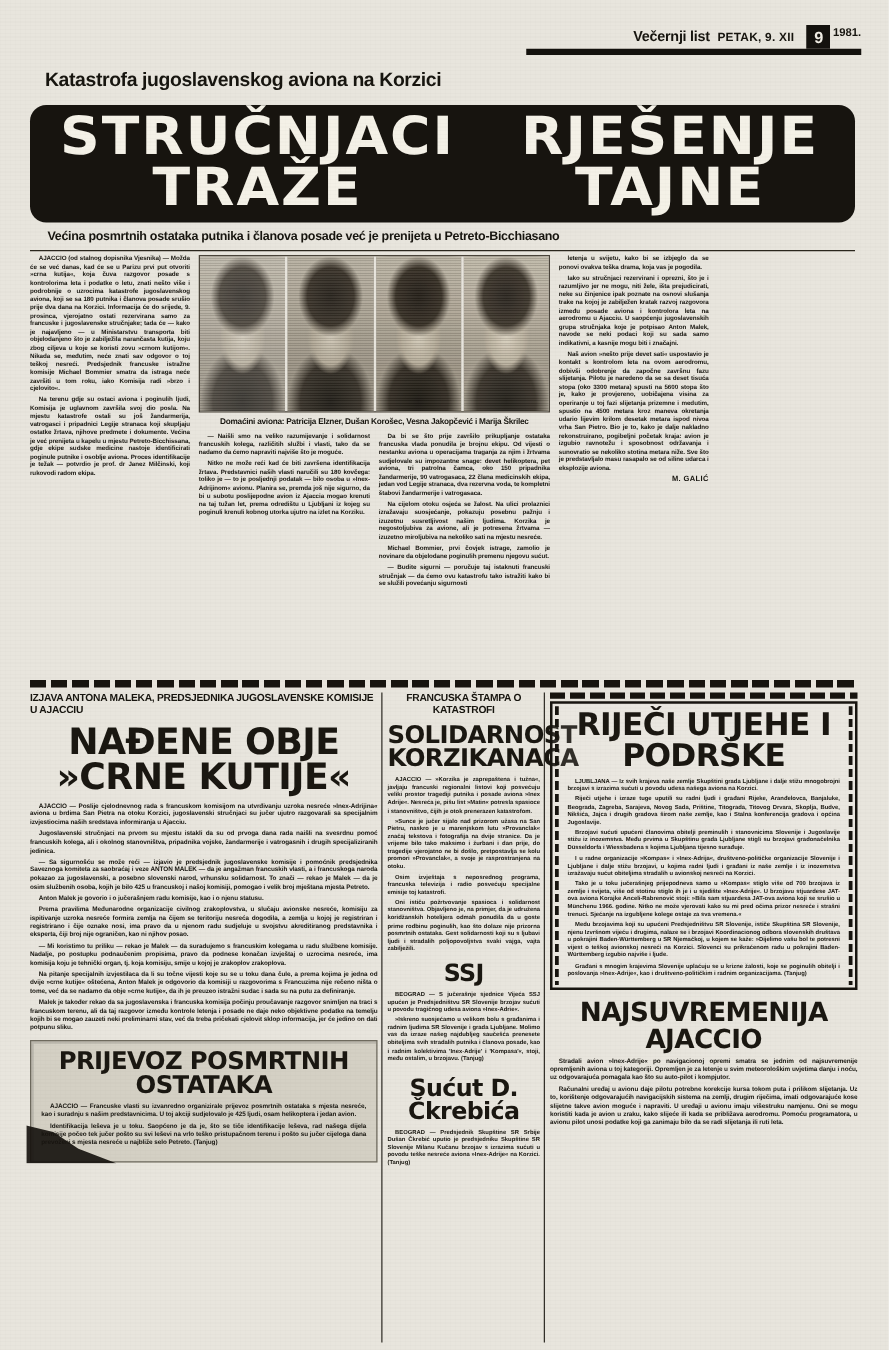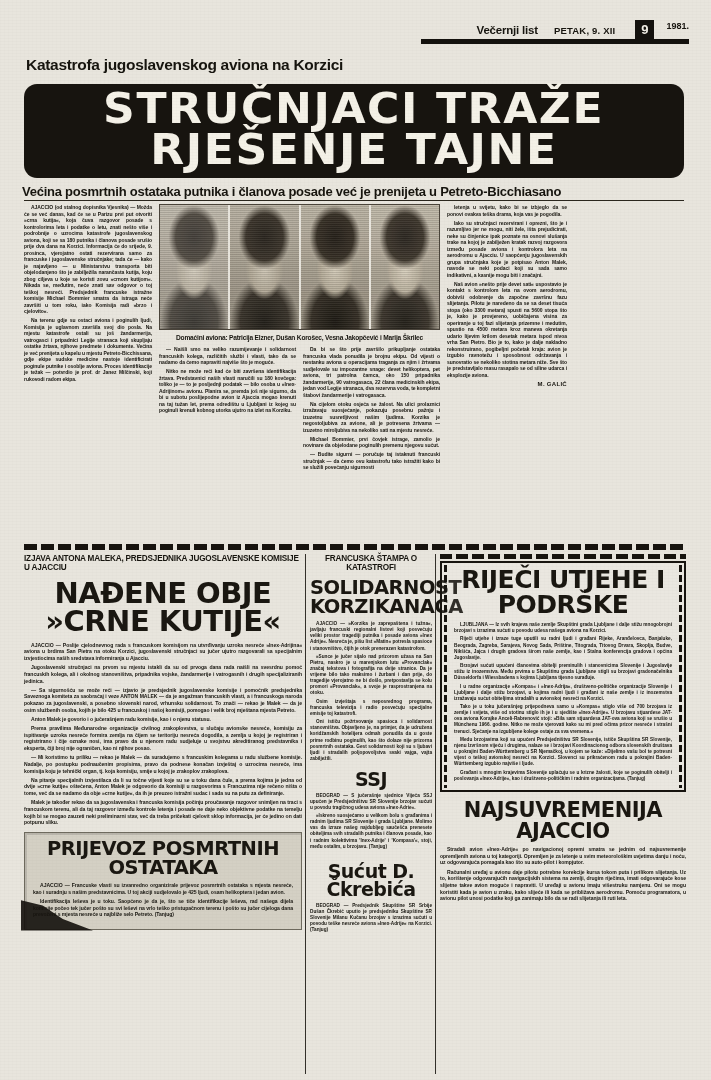--- a/index.html
+++ b/index.html
@@ -27,51 +27,51 @@
     opacity:.20;
     background-image:
       repeating-linear-gradient(0deg, rgba(0,0,0,.05) 0 1px, rgba(0,0,0,0) 1px 3px),
       repeating-linear-gradient(90deg, rgba(0,0,0,.035) 0 1px, rgba(0,0,0,0) 1px 4px);
     mix-blend-mode:multiply;
   }
   .inner { position:absolute; left:22px; top:0; width:667px; height:1080px; }
 
   
   .masthead { position:absolute; right:0; top:14px; width:268px; height:38px; }
-  .mast-row { display:flex; align-items:flex-end; justify-content:flex-end; gap:10px; height:22px; }
+  .mast-row { display:flex; align-items:flex-end; justify-content:flex-end; height:22px; }
   .mast-name { font-size:11.5px; font-weight:bold; letter-spacing:-.2px; }
   .mast-date { font-size:9.5px; font-weight:bold; letter-spacing:.2px; margin-left:6px; }
   .mast-pagebox {
     background:#14120e; color:#f2efe6; font-weight:bold; font-size:13px;
     width:19px; height:19px; display:flex; align-items:center; justify-content:center;
     margin-left:10px; position:relative; top:3px;
   }
   .mast-year { font-size:9px; font-weight:bold; position:relative; top:-5px; margin-left:2px; }
   .mast-rule { margin-top:3px; height:5px; background:#14120e; width:268px; }
 
   
   .kicker {
-    position:absolute; left:4px; top:56px; font-size:15.5px; font-weight:bold;
+    position:absolute; left:14px; top:56px; font-size:15.5px; font-weight:bold;
     letter-spacing:-.3px;
   }
   .headline-box {
     position:absolute; left:2px; top:84px; width:660px; height:94px;
     background:#17140f; border-radius:13px;
-    display:flex; flex-direction:column; align-items:center; justify-content:center;
+    display:flex; flex-direction:row; align-items:center; justify-content:center;
     padding-bottom:3px;
   }
   .headline-box .hl {
     color:#f4f1e7; font-weight:bold; font-size:42px; line-height:.96;
     letter-spacing:1.5px; text-align:center;
     font-family:"DejaVu Sans", sans-serif;
     transform:scaleX(1.05);
   }
   .subhead {
-    position:absolute; left:0; top:184px; width:660px;
-    font-size:13px; font-weight:bold; letter-spacing:-.25px;
+    position:absolute; left:16px; top:184px; width:660px;
+    font-size:10px; font-weight:bold; letter-spacing:-.25px;
   }
   .rule-thin { position:absolute; left:2px; width:660px; height:1px; background:#2a261d; }
 
   
   .top-art { position:absolute; left:2px; top:204px; width:662px; height:336px; display:flex; gap:7px; }
   .col { font-size:5.0px; line-height:1.30; text-align:justify; }
   .col p { margin:0 0 2.5px 0; text-indent:7px; font-weight:bold; letter-spacing:-.05px; }
   .c1 { width:128px; }
   .c2 { width:137px; }
   .c3 { width:137px; }

